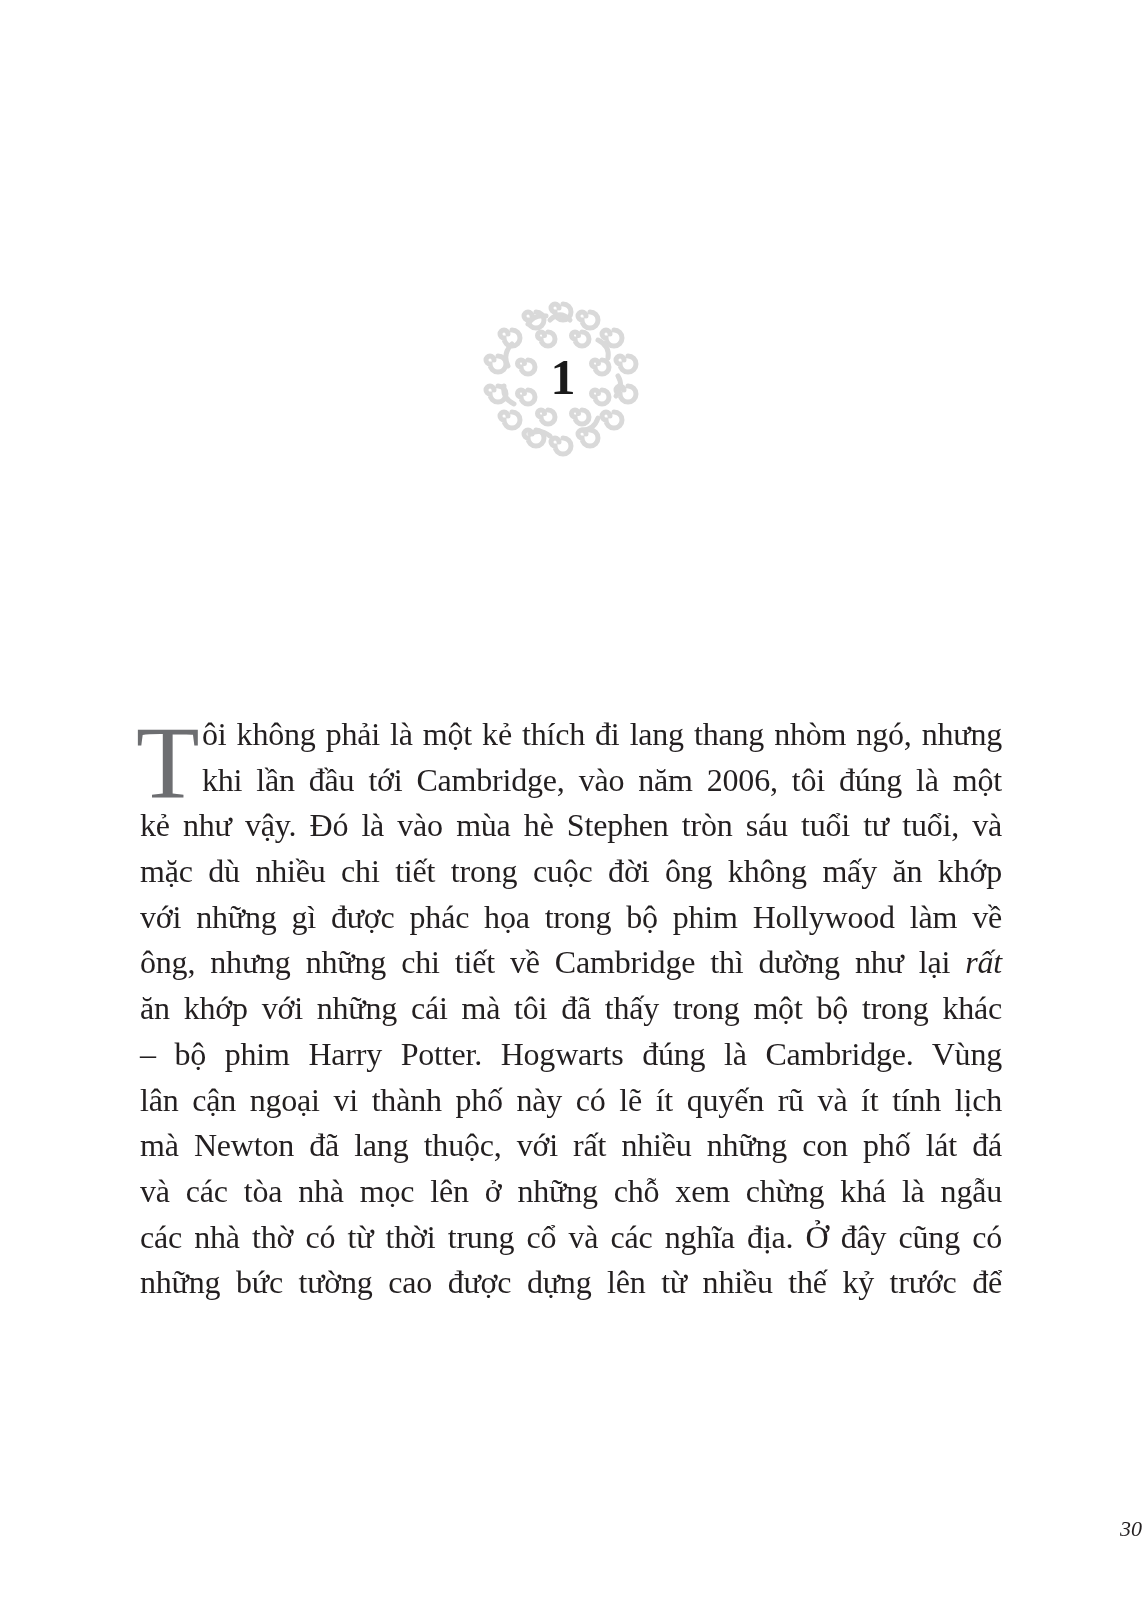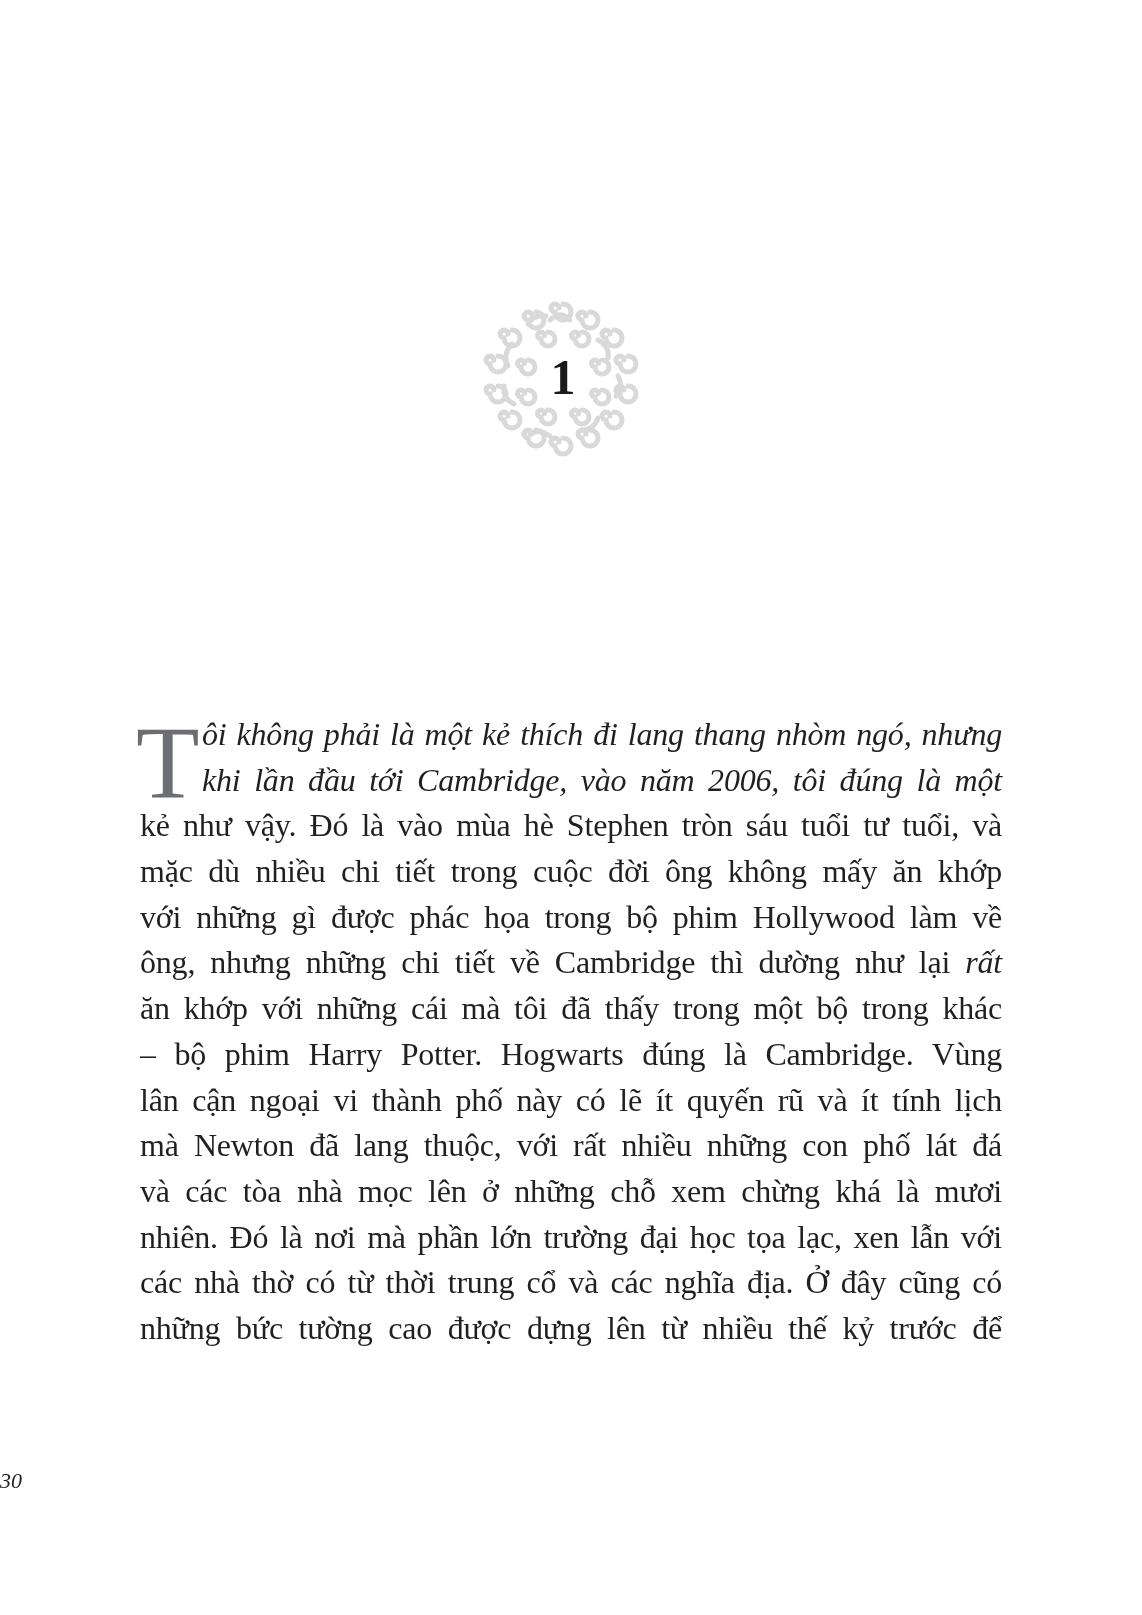--- a/index.html
+++ b/index.html
@@ -23,31 +23,31 @@
     }
 
     .body-text {
       position: absolute; left: 140px; top: 712px; width: 862px;
       font-size: 32px; line-height: 45.7px; letter-spacing: -0.2px;
     }
     .line {
       display: block; height: 45.7px; white-space: nowrap;
       text-align: justify; text-align-last: justify;
     }
-    .line.indent { padding-left: 62px; font-style: italic; }
+    .line.indent { padding-left: 62px; }
     .drop-cap {
       position: absolute; left: -4px; top: 6px;
       font-size: 104px; line-height: 90px; color: #6d6e71;
       font-family: "Liberation Serif", "DejaVu Serif", serif;
     }
     .italic { font-style: italic; margin-top: 45px; }
 
     .page-number {
-      position: absolute; left: 0; width: 1142px; top: 1468px;
-      text-align: left; font-style: italic; font-size: 22px; color: #231f20;
+      position: absolute; left: 0; width: 1142px; top: 1516px;
+      text-align: right; font-style: italic; font-size: 22px; color: #231f20;
     }
   </style>
 </head>
 <body>
 
 <div class="page">
 
   <div class="chapter-ornament">
     <svg width="170" height="170" viewBox="0 0 170 170">
       <g fill="none" stroke="#d9d9d9" stroke-width="5" stroke-linecap="round">
@@ -94,20 +94,19 @@
     <span class="line indent">ôi không phải là một kẻ thích đi lang thang nhòm ngó, nhưng</span>
     <span class="line indent">khi lần đầu tới Cambridge, vào năm 2006, tôi đúng là một</span>
     <span class="line">kẻ như vậy. Đó là vào mùa hè Stephen tròn sáu tuổi tư tuổi, và</span>
     <span class="line">mặc dù nhiều chi tiết trong cuộc đời ông không mấy ăn khớp</span>
     <span class="line">với những gì được phác họa trong bộ phim Hollywood làm về</span>
     <span class="line"><span>ông, nhưng những chi tiết về Cambridge thì dường như lại</span> <span class="italic">rất</span></span>
     <span class="line">ăn khớp với những cái mà tôi đã thấy trong một bộ trong khác</span>
     <span class="line">– bộ phim Harry Potter. Hogwarts đúng là Cambridge. Vùng</span>
     <span class="line">lân cận ngoại vi thành phố này có lẽ ít quyến rũ và ít tính lịch</span>
     <span class="line">mà Newton đã lang thuộc, với rất nhiều những con phố lát đá</span>
-    <span class="line">và các tòa nhà mọc lên ở những chỗ xem chừng khá là mươi</span>
-    <span class="line">nhiên. Đó là nơi mà phần lớn trường đại học tọa lạc, xen lẫn với</span>
+    <span class="line">và các tòa nhà mọc lên ở những chỗ xem chừng khá là ngẫu</span>
     <span class="line">các nhà thờ có từ thời trung cổ và các nghĩa địa. Ở đây cũng có</span>
     <span class="line">những bức tường cao được dựng lên từ nhiều thế kỷ trước để</span>
   </div>
 
   <div class="page-number">30</div>
 </div>
 
 </body></html>

